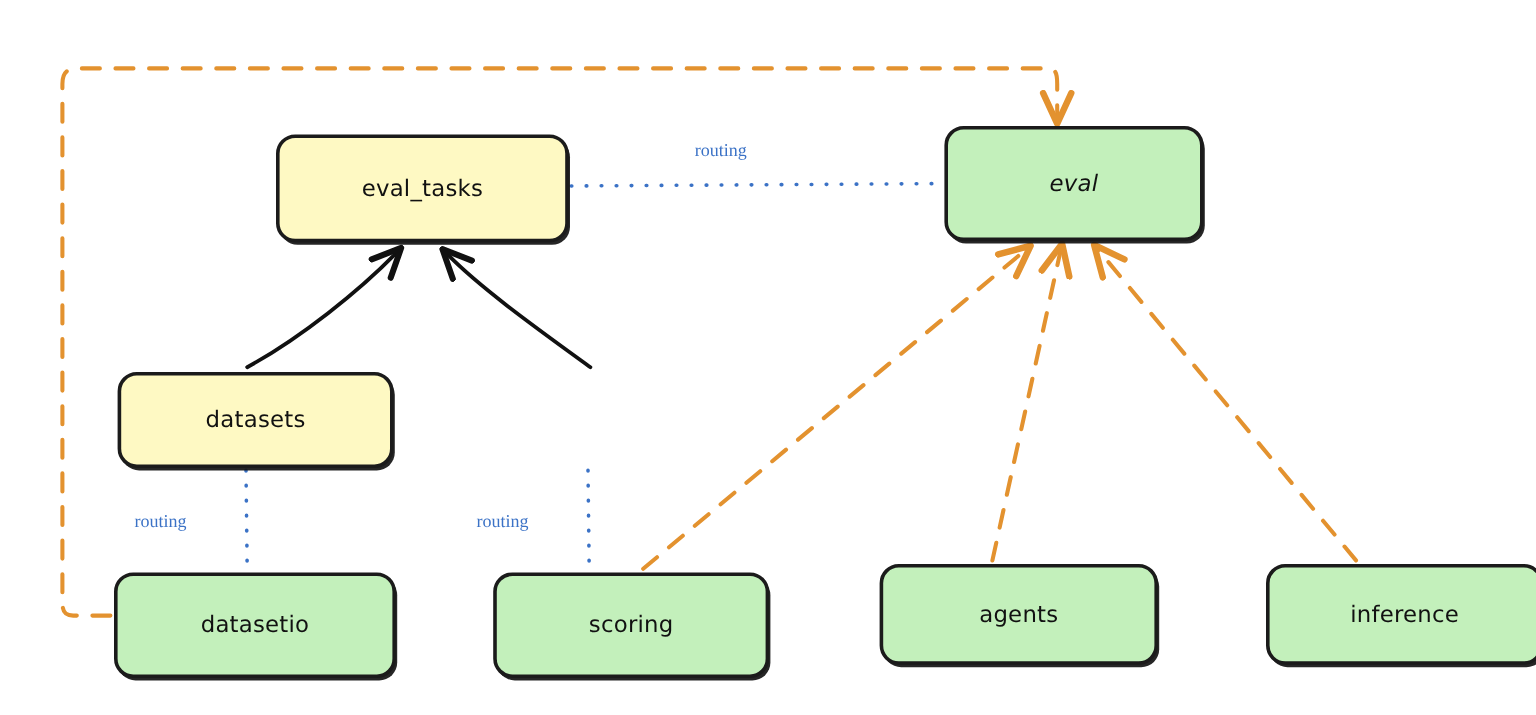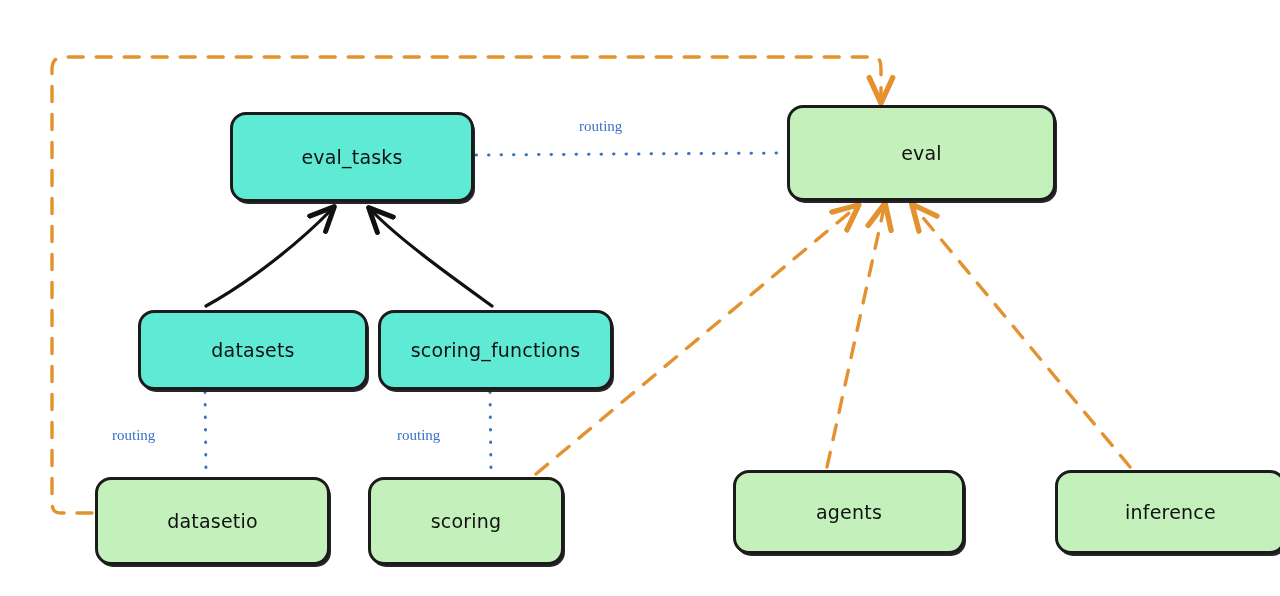--- a/index.html
+++ b/index.html
@@ -34,21 +34,21 @@
     justify-content: center;
     border: 3px solid #1b1b1b;
     border-radius: 16px;
     font-family: "DejaVu Sans", sans-serif;
     font-size: 19px;
     color: #111111;
     letter-spacing: 0.2px;
     box-shadow: 2px 3px 0 -1px rgba(20,20,20,0.92);
   }
   .node.blue {
-    background: #5eead4;
+    background: #fef9c3;
   }
   .node.green {
     background: #C3F0BB;
   }
   .node-label {
     pointer-events: none;
     white-space: nowrap;
   }
   .edge-label {
     position: absolute;
@@ -89,37 +89,34 @@
 
     <path d="M 1130 467 L 915 208" fill="none" stroke="#e3922f" stroke-width="3.4" stroke-linecap="round" stroke-dasharray="15 13" marker-end="url(#arrow-orange)"></path>
 
     <path d="M 92 513 L 61 513 C 53 513 52 509 52 500 L 52 70 C 52 60 56 57 66 57 L 872 57 C 880 57 881 61 881 70 L 881 98" fill="none" stroke="#e3922f" stroke-width="3.4" stroke-linecap="round" stroke-dasharray="15 13" marker-end="url(#arrow-orange)"></path>
   </svg>
 
   <div class="node blue" style="left:230px; top:112px; width:244px; height:90px;">
     <span class="node-label">eval_tasks</span>
   </div>
 
-  <div class="node green" style="left:787px; top:105px; width:269px; height:96px;">
+  <div class="node green" style="left:787px; top:105px; width:216px; height:96px;font-style:italic;">
     <span class="node-label">eval</span>
   </div>
 
-  <div class="node blue" style="left:98px; top:310px; width:230px; height:80px;margin-left:40px;">
+  <div class="node blue" style="left:98px; top:310px; width:230px; height:80px;">
     <span class="node-label">datasets</span>
   </div>
 
-  <div class="node blue" style="left:378px; top:310px; width:235px; height:80px;">
-    <span class="node-label">scoring_functions</span>
-  </div>
 
   <div class="node green" style="left:95px; top:477px; width:235px; height:88px;justify-content:center;">
     <span class="node-label">datasetio</span>
   </div>
 
-  <div class="node green" style="left:368px; top:477px; width:196px; height:88px;">
+  <div class="node green" style="left:411px; top:477px; width:230px; height:88px;">
     <span class="node-label">scoring</span>
   </div>
 
   <div class="node green" style="left:709px; top:470px; width:232px; height:84px;margin-left:24px;">
     <span class="node-label">agents</span>
   </div>
 
   <div class="node green" style="left:1025px; top:470px; width:231px; height:84px;margin-left:30px;">
     <span class="node-label">inference</span>
   </div>

